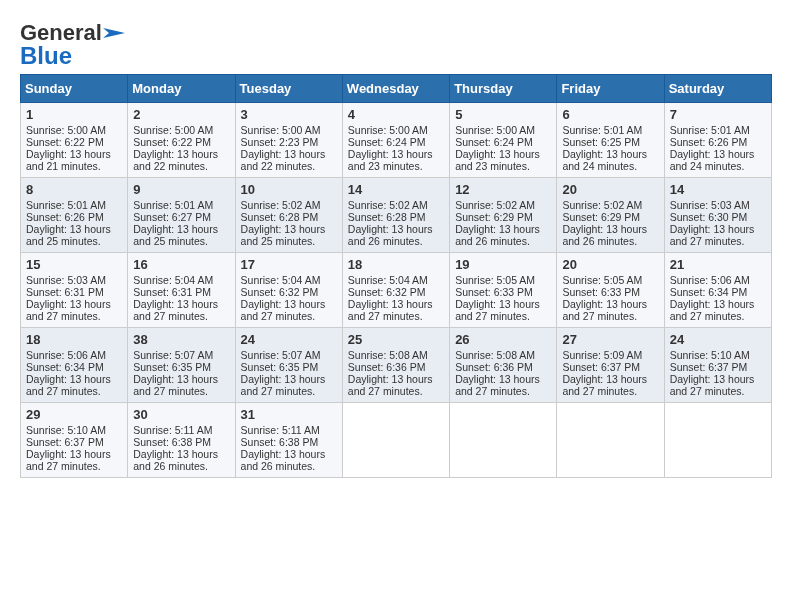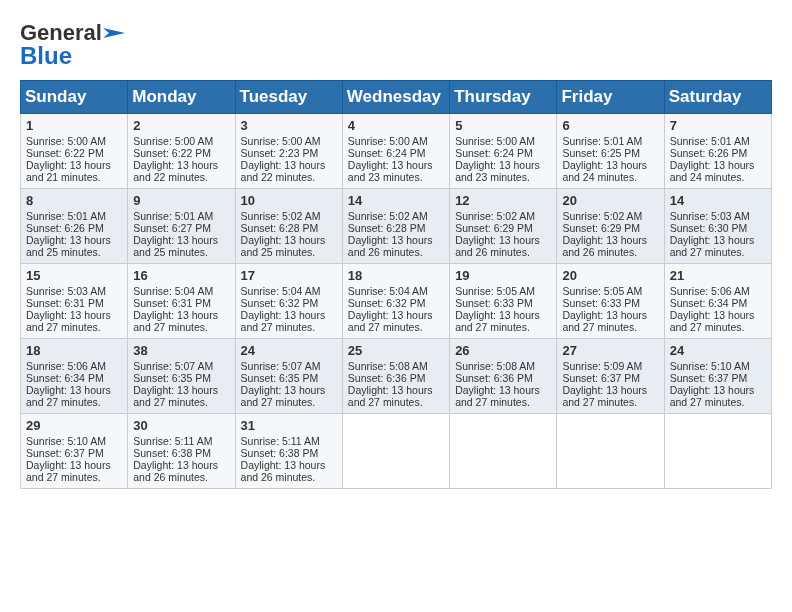--- a/index.html
+++ b/index.html
@@ -7,21 +7,21 @@
       font-family: Arial, sans-serif;
       background: #fff;
       width: 792px;
       min-height: 612px;
       padding: 20px;
     }
     .header {
       display: flex;
       justify-content: space-between;
       align-items: flex-start;
-      margin-bottom: 10px;
+      margin-bottom: 4px;
       text-align: center;
     }
     .logo {
       display: flex;
       flex-direction: column;
       align-items: flex-start;
     }
     .title-block {
       text-align: right;
     }
@@ -35,21 +35,21 @@
       color: #333;
     }
     table {
       width: 100%;
       border-collapse: collapse;
       table-layout: fixed;
     }
     thead tr th {
       background: #2c6fad;
       color: #fff;
-      font-size: 17px;
+      font-size: 13px;
       font-weight: bold;
       padding: 6px 4px;
       text-align: left;
       border: 1px solid #1a5a99;
     }
     tbody tr td {
       vertical-align: top;
       padding: 4px 5px;
       font-size: 10.5px;
       color: #333;

